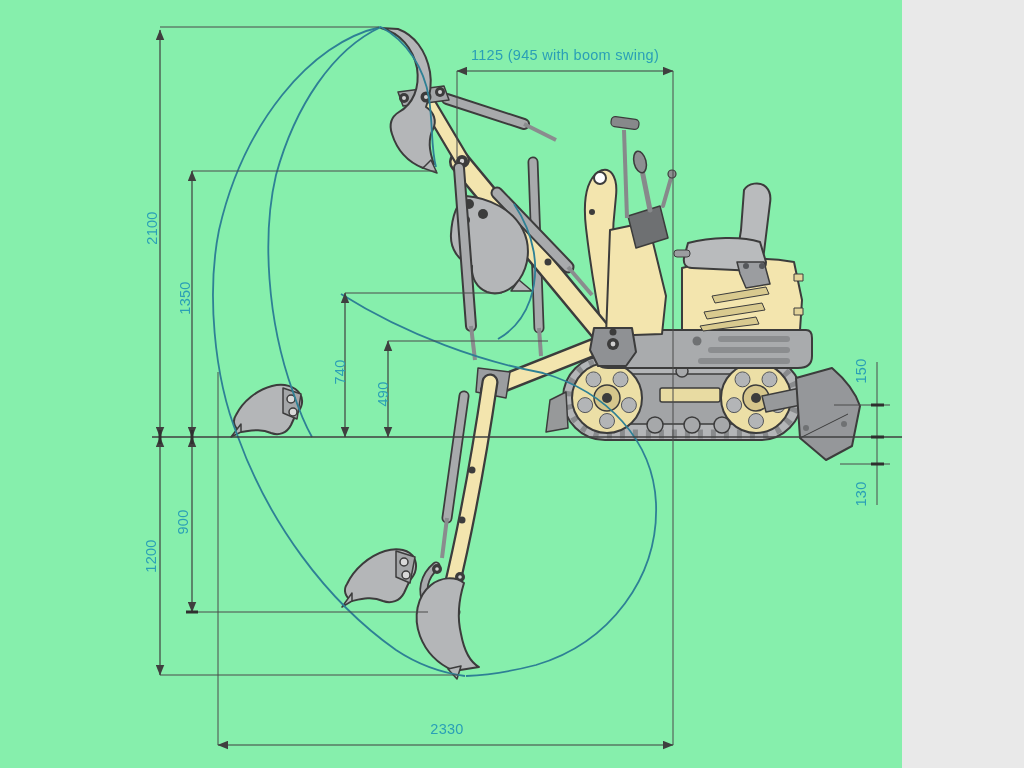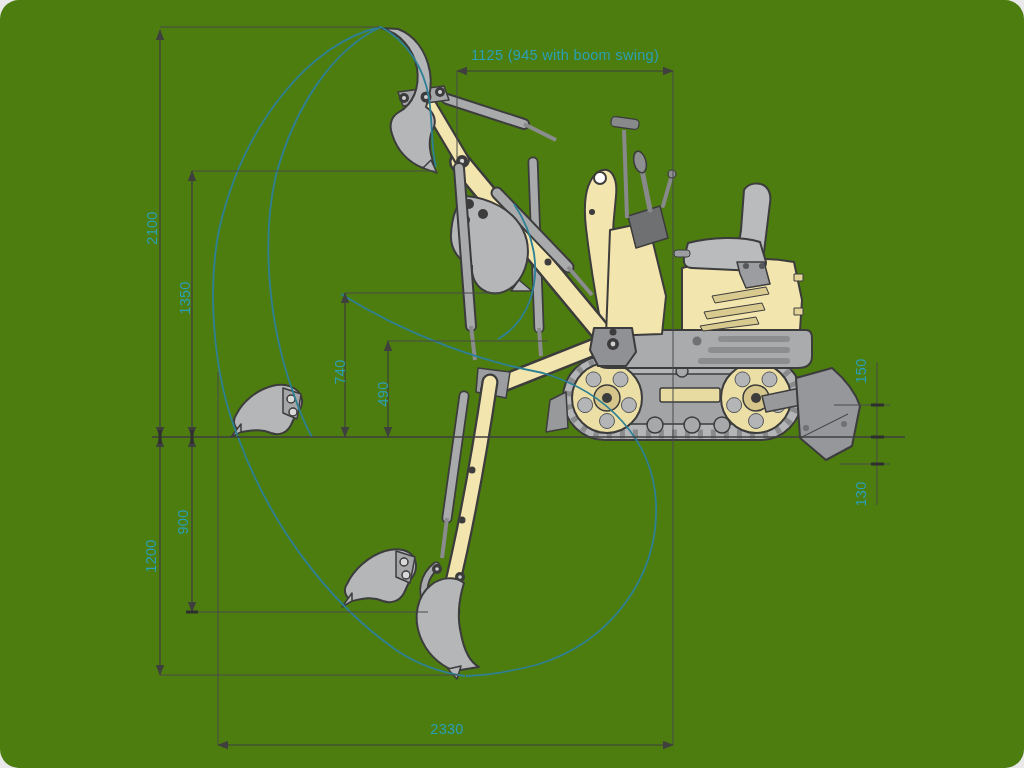--- a/index.html
+++ b/index.html
@@ -1,17 +1,17 @@
 <!DOCTYPE html>
 <html><head>
 <meta charset="utf-8">
 <style>
   html,body{margin:0;padding:0;background:#e9e9e9;}
-  .stage{position:relative;width:1024px;height:768px;background:#4d7c0f;overflow:hidden;
-         font-family:"Liberation Sans",sans-serif;border-radius:19px;}
+  .stage{position:relative;width:902px;height:768px;background:#86efac;overflow:hidden;
+         font-family:"Liberation Sans",sans-serif;}
   svg{position:absolute;left:0;top:0;}
   text{font-family:"Liberation Sans",sans-serif;font-size:14.5px;}
   .dimtxt{letter-spacing:.3px;}
 </style>
 </head>
 <body>
 
 <div class="stage">
 <svg width="1024" height="768" viewBox="0 0 1024 768">
   <defs>

